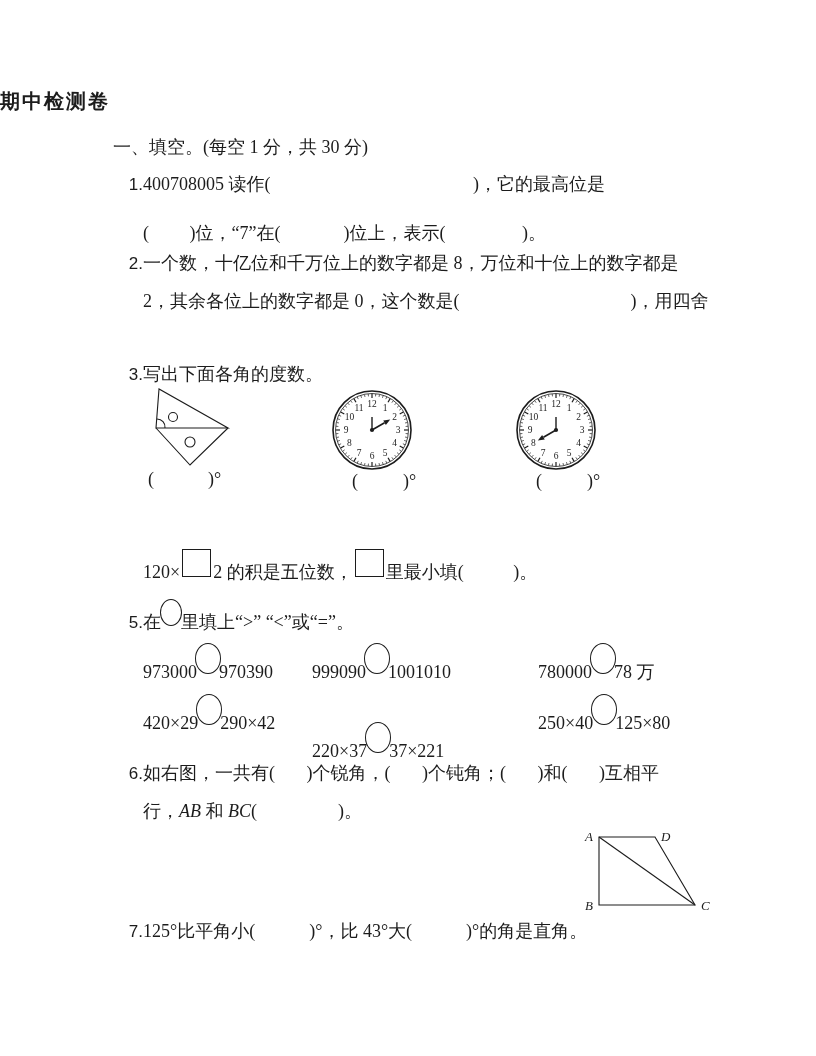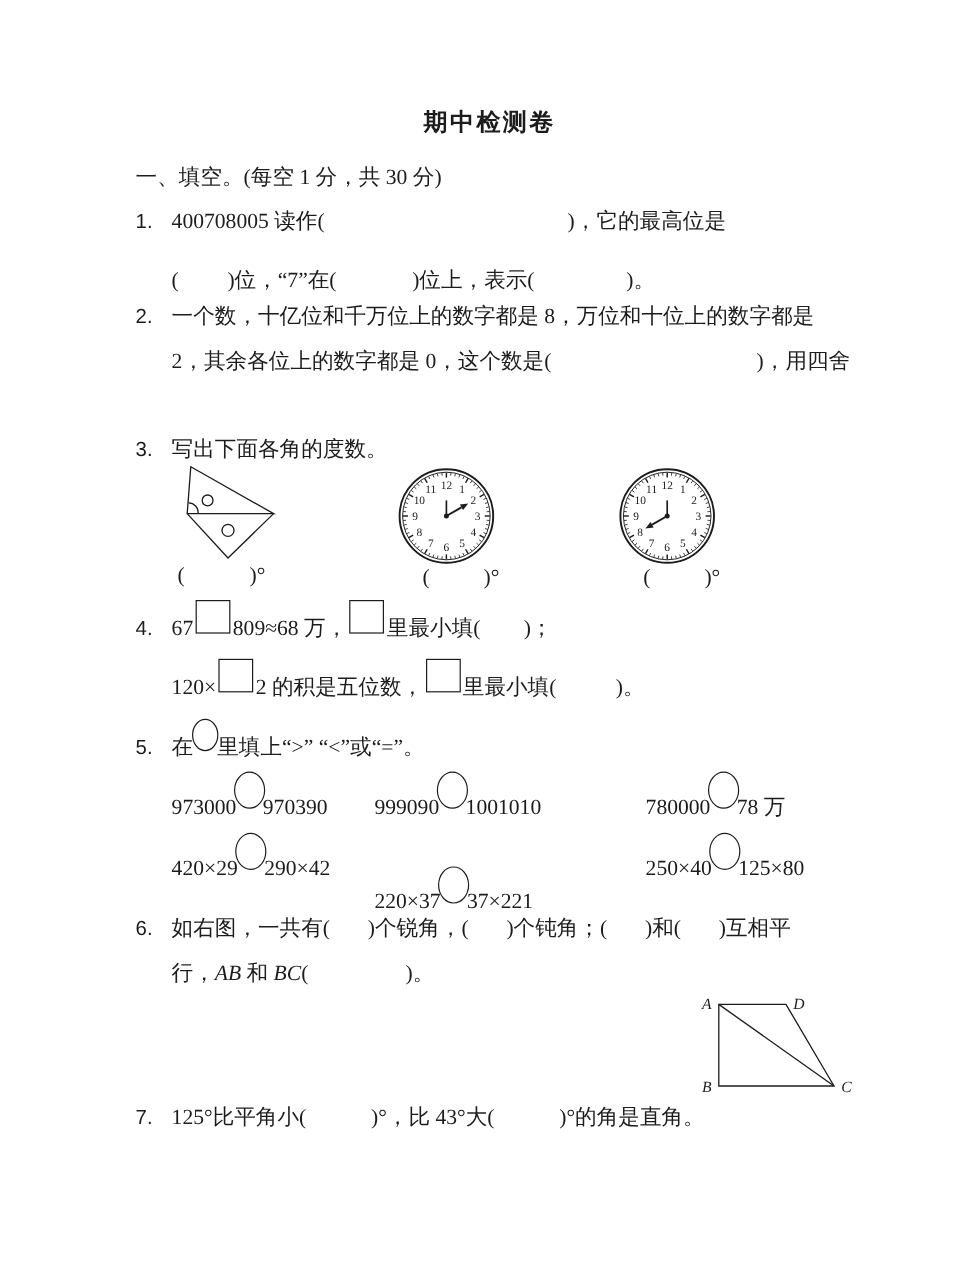--- a/index.html
+++ b/index.html
@@ -1,23 +1,23 @@
 <!DOCTYPE html>
 <html><head>
 <meta charset="utf-8">
 <style>
   html,body{margin:0;padding:0;background:#ffffff;}
   .page{
     position:relative;width:816px;height:1056px;background:#fff;
     font-family:"Liberation Serif",serif;color:#1c1c1c;font-size:18px;
     overflow:hidden;
   }
-  .line{position:absolute;white-space:pre;line-height:1.25;}
+  .line{position:absolute;white-space:pre;line-height:1.25;text-align:right;}
   .title{
-    position:absolute;top:88px;left:0;width:816px;text-align:center;
+    position:absolute;top:88px;left:0;width:816px;text-align:left;
     font-size:20px;font-weight:bold;letter-spacing:2px;
   }
   .qnum{
     display:inline-block;width:30px;
     font-family:"Liberation Sans",sans-serif;font-size:17px;
   }
   .sq{
     display:inline-block;width:27px;height:26px;border:1.3px solid #1c1c1c;
     vertical-align:1px;margin:0 2px;background:#fff;
   }
@@ -219,21 +219,20 @@
       <line x1="41" y1="41" x2="41" y2="28" stroke="#1c1c1c" stroke-width="1.4"></line>
       <line x1="41" y1="41" x2="28.44" y2="48.25" stroke="#1c1c1c" stroke-width="1.6"></line>
       <polygon points="22.81,51.50 27.14,46.00 29.74,50.50" fill="#1c1c1c"></polygon>
       <circle cx="41" cy="41" r="2.1" fill="#1c1c1c"></circle>
     </svg>
 
   <div class="line" style="top:468px;left:148px">(            )°</div>
   <div class="line" style="top:470px;left:352px">(          )°</div>
   <div class="line" style="top:470px;left:536px">(          )°</div>
 
-  <div class="line" style="top:500px;left:113px"><span class="qnum">4.</span><span>67</span><span class="sq"></span><span>809≈68 万，</span><span class="sq"></span><span>里最小填(        )；</span></div>
   <div class="line" style="top:549px;left:143px"><span>120×</span><span class="sq"></span><span>2 的积是五位数，</span><span class="sq"></span><span>里最小填(           )。</span></div>
 
   <div class="line" style="top:599px;left:113px"><span class="qnum">5.</span><span>在</span><span class="cmp-sm"></span><span>里填上“&gt;” “&lt;”或“=”。</span></div>
 
   <div class="line" style="top:643px;left:143px"><span>973000</span><span class="cmp"></span><span>970390</span></div>
   <div class="line" style="top:643px;left:312px"><span>999090</span><span class="cmp"></span><span>1001010</span></div>
   <div class="line" style="top:643px;left:538px"><span>780000</span><span class="cmp"></span><span>78 万</span></div>
 
   <div class="line" style="top:694px;left:143px"><span>420×29</span><span class="cmp"></span><span>290×42</span></div>
   <div class="line" style="top:722px;left:312px"><span>220×37</span><span class="cmp"></span><span>37×221</span></div>

